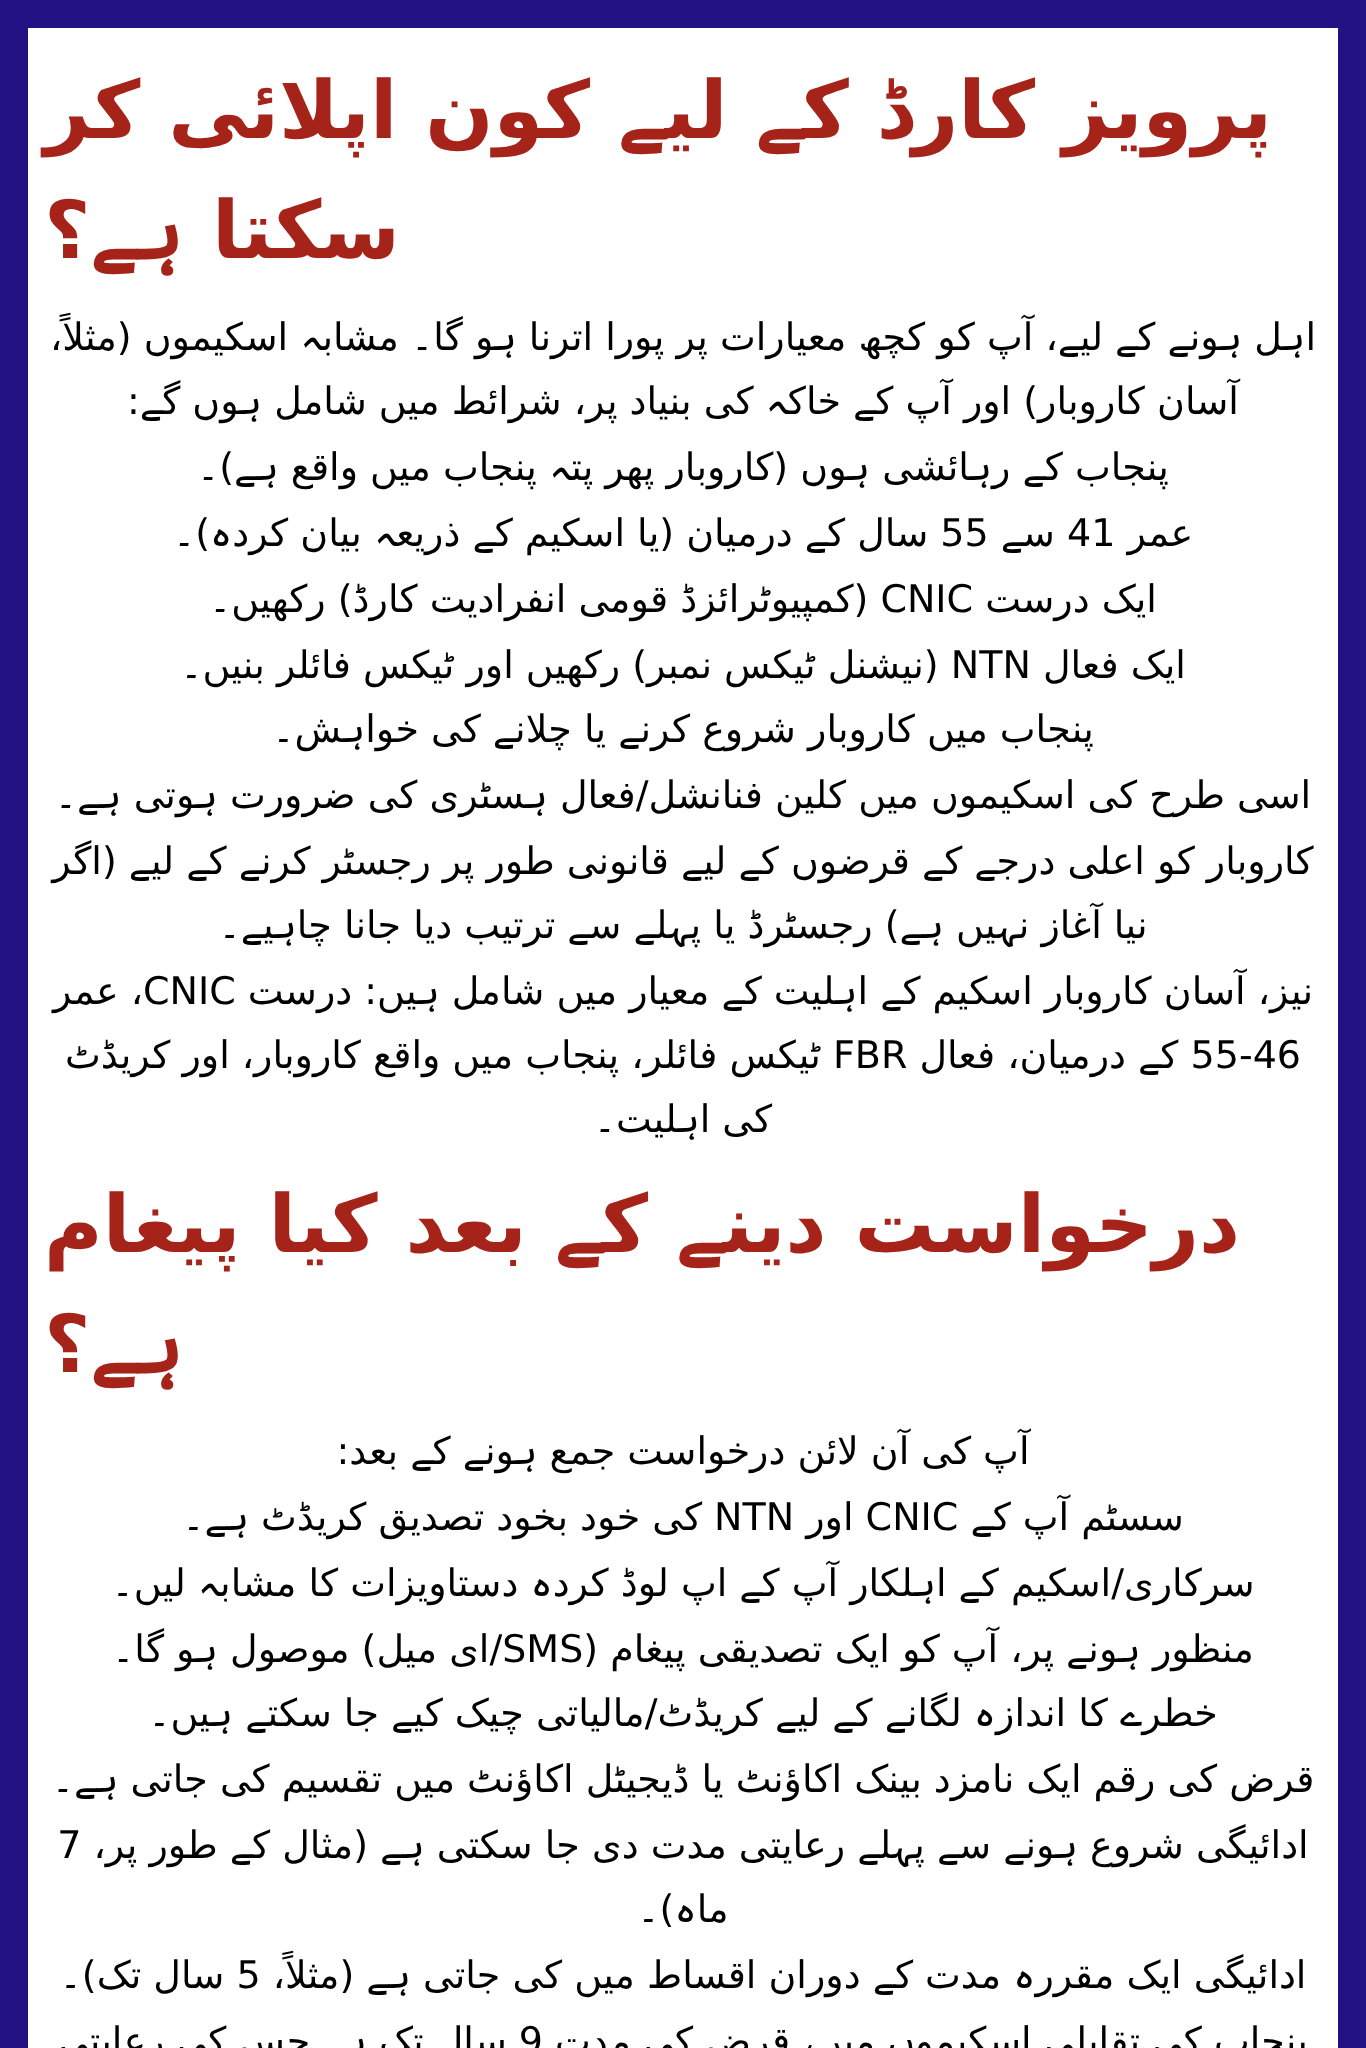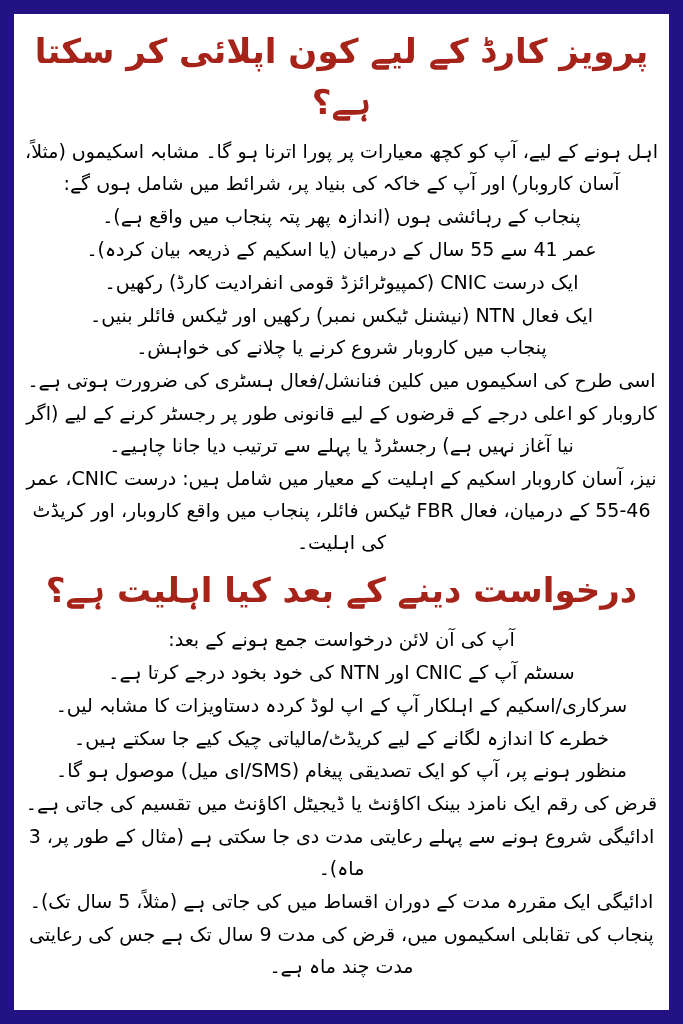--- a/index.html
+++ b/index.html
@@ -18,60 +18,60 @@
     direction: rtl;
   }
   .page {
     background: var(--background);
     width: 655px;
     min-height: 996px;
     padding: 6px 8px 10px 8px;
   }
   .section-heading {
     color: var(--heading);
-    font-size: 34px;
+    font-size: 40px;
     font-weight: bold;
-    text-align: center;
+    text-align: left;
     line-height: 1.5;
     margin: 6px 0 8px 0;
   }
   .body-line {
     color: var(--body-text);
     font-size: 19px;
     line-height: 1.68;
     text-align: center;
     margin: 1px 0;
   }
 </style>
 </head>
 <body>
 
 <div class="page">
 
   <section>
     <h1 class="section-heading">پرویز کارڈ کے لیے کون اپلائی کر سکتا ہے؟</h1>
 
     <p class="body-line">اہل ہونے کے لیے، آپ کو کچھ معیارات پر پورا اترنا ہو گا۔ مشابہ اسکیموں (مثلاً، آسان کاروبار) اور آپ کے خاکہ کی بنیاد پر، شرائط میں شامل ہوں گے:</p>
-    <p class="body-line">پنجاب کے رہائشی ہوں (اندازہ پھر پتہ پنجاب میں واقع ہے)۔</p>
+    <p class="body-line">پنجاب کے رہائشی ہوں (کاروبار پھر پتہ پنجاب میں واقع ہے)۔</p>
     <p class="body-line">عمر 41 سے 55 سال کے درمیان (یا اسکیم کے ذریعہ بیان کردہ)۔</p>
     <p class="body-line">ایک درست CNIC (کمپیوٹرائزڈ قومی انفرادیت کارڈ) رکھیں۔</p>
     <p class="body-line">ایک فعال NTN (نیشنل ٹیکس نمبر) رکھیں اور ٹیکس فائلر بنیں۔</p>
     <p class="body-line">پنجاب میں کاروبار شروع کرنے یا چلانے کی خواہش۔</p>
     <p class="body-line">اسی طرح کی اسکیموں میں کلین فنانشل/فعال ہسٹری کی ضرورت ہوتی ہے۔</p>
     <p class="body-line">کاروبار کو اعلی درجے کے قرضوں کے لیے قانونی طور پر رجسٹر کرنے کے لیے (اگر نیا آغاز نہیں ہے) رجسٹرڈ یا پہلے سے ترتیب دیا جانا چاہیے۔</p>
     <p class="body-line">نیز، آسان کاروبار اسکیم کے اہلیت کے معیار میں شامل ہیں: درست CNIC، عمر 46-55 کے درمیان، فعال FBR ٹیکس فائلر، پنجاب میں واقع کاروبار، اور کریڈٹ کی اہلیت۔</p>
   </section>
 
   <section>
-    <h1 class="section-heading">درخواست دینے کے بعد کیا اہلیت ہے؟</h1>
+    <h1 class="section-heading">درخواست دینے کے بعد کیا پیغام ہے؟</h1>
 
     <p class="body-line">آپ کی آن لائن درخواست جمع ہونے کے بعد:</p>
-    <p class="body-line">سسٹم آپ کے CNIC اور NTN کی خود بخود درجے کرتا ہے۔</p>
+    <p class="body-line">سسٹم آپ کے CNIC اور NTN کی خود بخود تصدیق کریڈٹ ہے۔</p>
     <p class="body-line">سرکاری/اسکیم کے اہلکار آپ کے اپ لوڈ کردہ دستاویزات کا مشابہ لیں۔</p>
+    <p class="body-line">منظور ہونے پر، آپ کو ایک تصدیقی پیغام (SMS/ای میل) موصول ہو گا۔</p>
     <p class="body-line">خطرے کا اندازہ لگانے کے لیے کریڈٹ/مالیاتی چیک کیے جا سکتے ہیں۔</p>
-    <p class="body-line">منظور ہونے پر، آپ کو ایک تصدیقی پیغام (SMS/ای میل) موصول ہو گا۔</p>
     <p class="body-line">قرض کی رقم ایک نامزد بینک اکاؤنٹ یا ڈیجیٹل اکاؤنٹ میں تقسیم کی جاتی ہے۔</p>
-    <p class="body-line">ادائیگی شروع ہونے سے پہلے رعایتی مدت دی جا سکتی ہے (مثال کے طور پر، 3 ماہ)۔</p>
+    <p class="body-line">ادائیگی شروع ہونے سے پہلے رعایتی مدت دی جا سکتی ہے (مثال کے طور پر، 7 ماہ)۔</p>
     <p class="body-line">ادائیگی ایک مقررہ مدت کے دوران اقساط میں کی جاتی ہے (مثلاً، 5 سال تک)۔</p>
     <p class="body-line">پنجاب کی تقابلی اسکیموں میں، قرض کی مدت 9 سال تک ہے جس کی رعایتی مدت چند ماہ ہے۔</p>
   </section>
 
 </div>
 
 </body></html>

